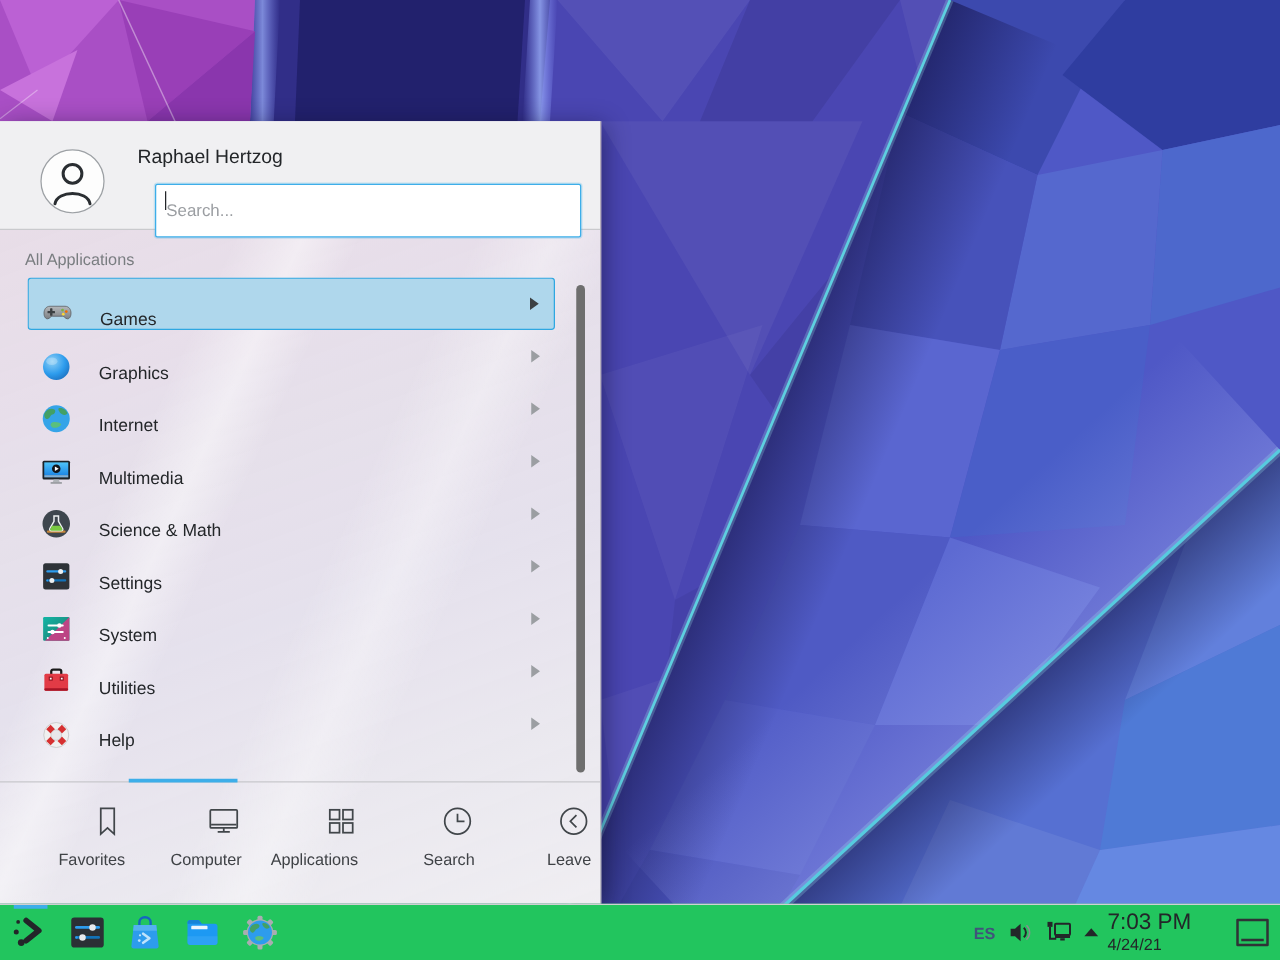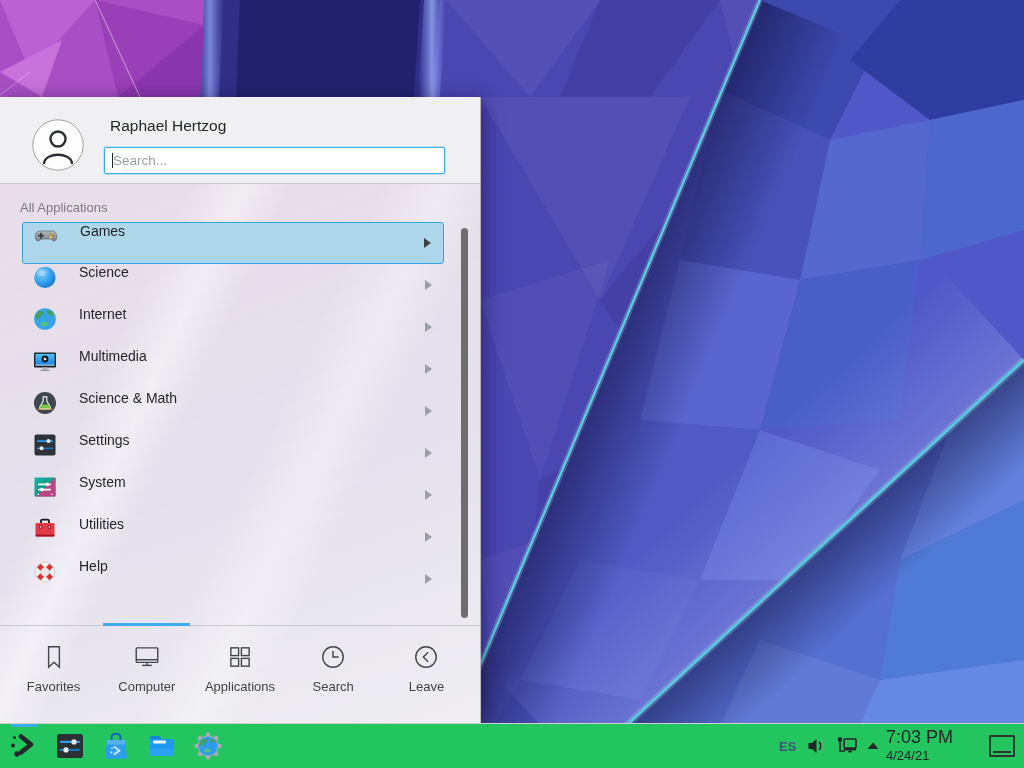--- a/index.html
+++ b/index.html
@@ -14,46 +14,46 @@
           linear-gradient(115deg, rgba(255,255,255,0) 30%, rgba(255,255,255,.45) 37%, rgba(255,255,255,0) 43%,
                           rgba(255,255,255,0) 55%, rgba(255,255,255,.35) 63%, rgba(255,255,255,0) 70%),
           linear-gradient(160deg, rgba(233,200,222,.35), rgba(216,208,238,.25) 60%, rgba(255,255,255,.3)),
           #e9e7ec;
         box-shadow:3px 3px 18px rgba(10,10,40,.45);
         border-right:1px solid rgba(90,90,110,.35)}
   .menu-header{position:absolute;left:0;top:0;width:480px;height:86px;
         background:#f0f0f2;border-bottom:1px solid #c9cacd}
   .avatar{position:absolute;left:32px;top:22px;width:52px;height:52px;border-radius:50%}
   .username{position:absolute;left:110px;top:20px;font-size:15.5px;color:#232629}
-  .search-wrap{position:absolute;left:104px;top:50px;width:341px;height:27px}
+  .search-wrap{position:absolute;left:124px;top:50px;width:341px;height:43px}
   .search-wrap input{width:100%;height:100%;box-sizing:border-box;border:1px solid #3daee9;
         border-radius:2px;background:#fff;padding:0 8px;font-size:13.5px;color:#232629;
         font-family:"Liberation Sans",sans-serif;outline:none;
         box-shadow:0 0 0 1px rgba(61,174,233,.25)}
   .search-wrap input::placeholder{color:#9b9ea2;opacity:1}
   .text-cursor{position:absolute;left:8px;top:6px;width:1px;height:15px;background:#232629}
 
   .section-label{position:absolute;left:20px;top:103px;font-size:13px;color:#797d80}
 
   .cat-list{position:absolute;left:22px;top:125px;width:422px;height:403px;overflow:hidden}
-  .cat-item{height:42px;display:flex;align-items:flex-start;box-sizing:border-box;position:relative;cursor:default}
+  .cat-item{height:42px;display:flex;align-items:flex-end;box-sizing:border-box;position:relative;cursor:default}
   .cat-item.selected{background:#afd7ec;border:1px solid #2fa7e1;border-radius:3px}
   .cat-icon{width:26px;height:26px;margin-left:10px;flex:0 0 26px}
   .cat-icon svg{width:26px;height:26px;display:block}
   .cat-label{margin-left:21px;font-size:14px;color:#232629}
   .cat-arrow{position:absolute;right:12px;top:50%;margin-top:-5px;width:0;height:0;
         border-left:7px solid #9b9ea2;border-top:5px solid transparent;border-bottom:5px solid transparent}
   .cat-item.selected .cat-arrow{border-left-color:#3c4043}
 
   .scrollbar{position:absolute;left:461px;top:131px;width:7px;height:390px;background:#6e6e6e;border-radius:4px}
 
   .footer-divider{position:absolute;left:0;top:528px;width:480px;height:1px;background:#c7c8cb}
   .tab-indicator{position:absolute;left:103px;top:526px;width:87px;height:3px;background:#3daee9}
   .tabs{position:absolute;left:7px;top:536px;width:466px;height:84px;display:flex}
-  .tab{flex:1;text-align:center;cursor:default}
+  .tab{flex:1;text-align:right;cursor:default}
   .tab-icon{margin-top:10px;display:inline-block;width:28px;height:28px}
   .tab-icon svg{width:28px;height:28px}
   .tab-label{margin-top:4px;font-size:13px;color:#3f4246}
 
   
   #taskbar{position:absolute;left:0;top:723px;width:1024px;height:61px;
         background:#22c55e;border-top:1px solid #cfd0d2;box-sizing:border-box}
   .active-line{position:absolute;left:11px;top:0;width:27px;height:3px;background:#3daee9}
   .task-apps{position:absolute;left:9px;top:7px;display:flex;gap:16px}
   .task-app{width:30px;height:30px;cursor:pointer}
@@ -203,21 +203,21 @@
               <radialGradient id="sph" cx="0.35" cy="0.3" r="0.8">
                 <stop offset="0" stop-color="#8fd0f5"></stop>
                 <stop offset="0.6" stop-color="#2d9ced"></stop>
                 <stop offset="1" stop-color="#1c6fbe"></stop>
               </radialGradient>
             </defs>
             <circle cx="13" cy="13.4" r="10.6" fill="url(#sph)"></circle>
             <ellipse cx="9.5" cy="9" rx="4.5" ry="3" fill="#ffffff" opacity="0.25"></ellipse>
           </svg>
         </span>
-    <span class="cat-label">Science</span>
+    <span class="cat-label">Graphics</span>
     <span class="cat-arrow"></span>
   </div>
       <div class="cat-item">
     <span class="cat-icon">
           <svg viewBox="0 0 26 26">
             <circle cx="13" cy="13" r="10.8" fill="#35a4e8"></circle>
             <path d="M3.5 9 C5 5.5 9 4 11.5 5.5 C13 6.5 12 9 10 9.5 C8 10 8.5 12 6.5 13 C4.5 14 3 11.5 3.5 9 Z" fill="#43a066"></path>
             <path d="M15 4.5 C18 3.8 21 6 22 8.5 C21 10 18.5 10.5 17 9 C15.5 7.5 14 5.5 15 4.5 Z" fill="#43a066"></path>
             <path d="M9 16.5 C11 15 15.5 15.5 17 17.5 C15.5 20 11 21 9.5 19.5 C8.5 18.5 8 17.5 9 16.5 Z" fill="#5abf7d"></path>
           </svg>

